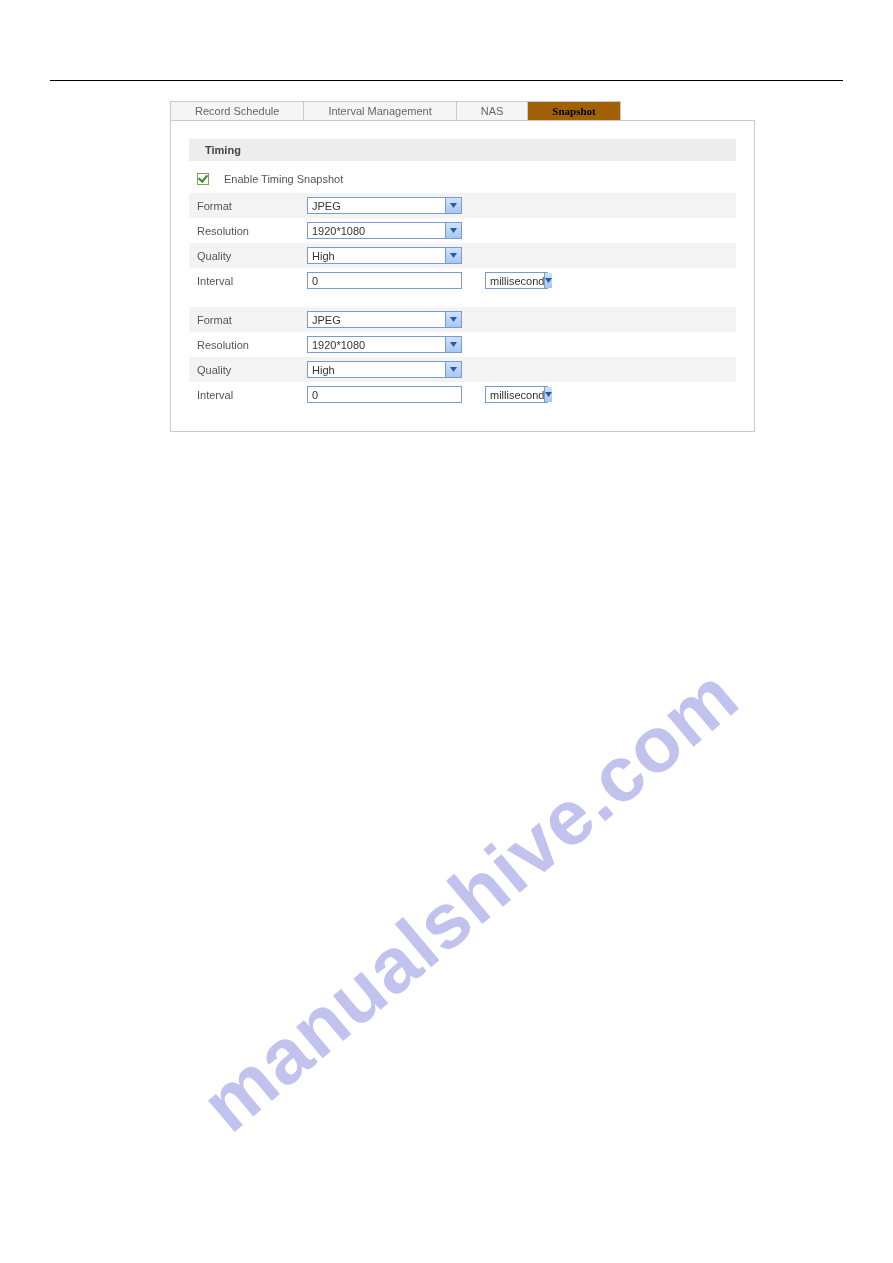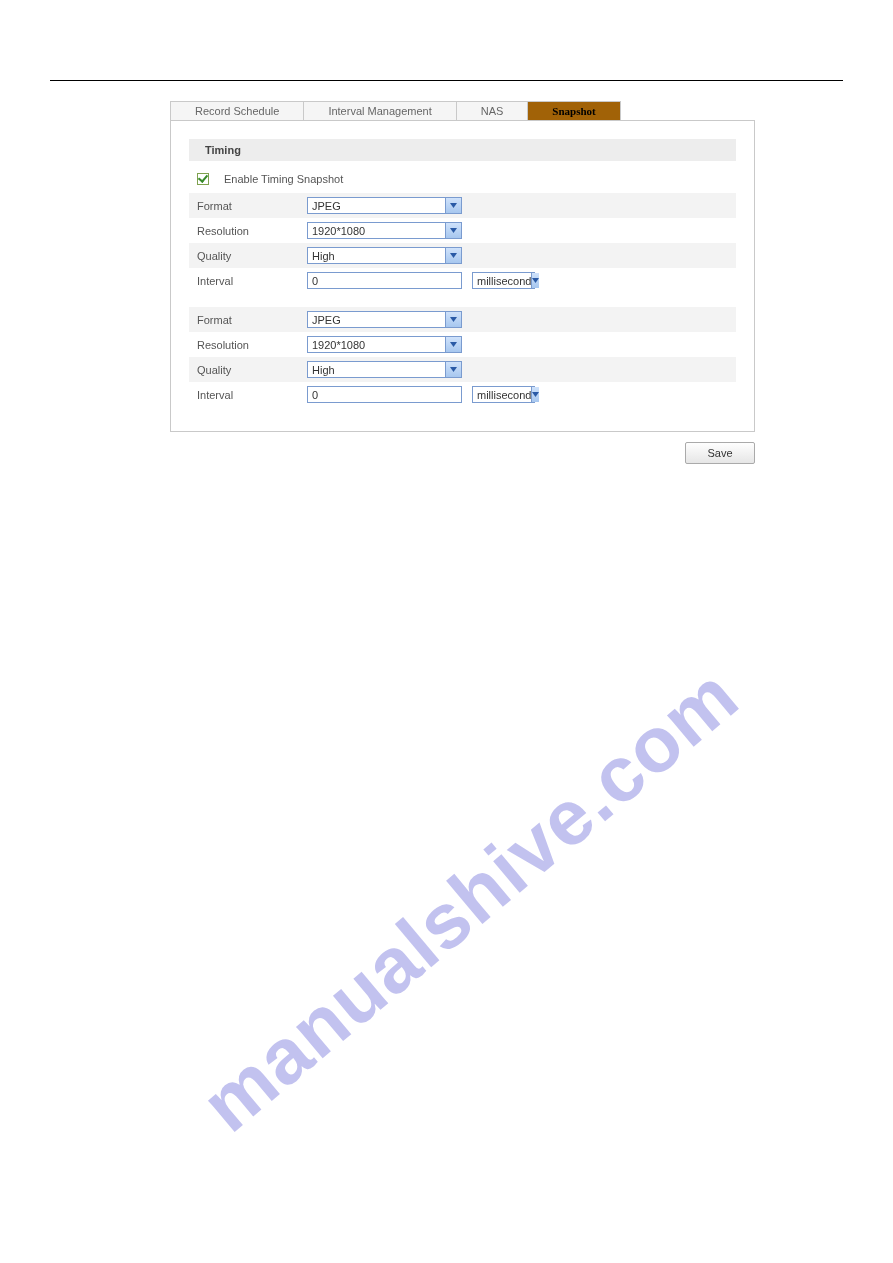--- a/index.html
+++ b/index.html
@@ -110,21 +110,21 @@
   .select-box {
     width: 155px;
     justify-content: space-between;
   }
   .text-input {
     width: 155px;
   }
   .small-select {
     width: 63px;
     justify-content: space-between;
-    margin-left: 10px;
+    margin-left: 23px;
   }
   .dd-arrow {
     width: 15px;
     height: 15px;
     background: linear-gradient(#cfe2fb,#a7c7ef);
     border-left: 1px solid #7a9bcf;
     display: flex;
     align-items: center;
     justify-content: center;
   }
@@ -300,20 +300,17 @@
               <svg viewBox="0 0 7 5">
                 <polygon points="0,0 7,0 3.5,5" fill="#2a5aa6"></polygon>
               </svg>
             </span>
         </div>
       </div>
 
 
     </div>
 
-    <div class="save-row">
-      <div class="save-btn">Save</div>
-    </div>
 
   </div>
 
   <div class="watermark">manualshive.com</div>
 </div>
 
 </body></html>

